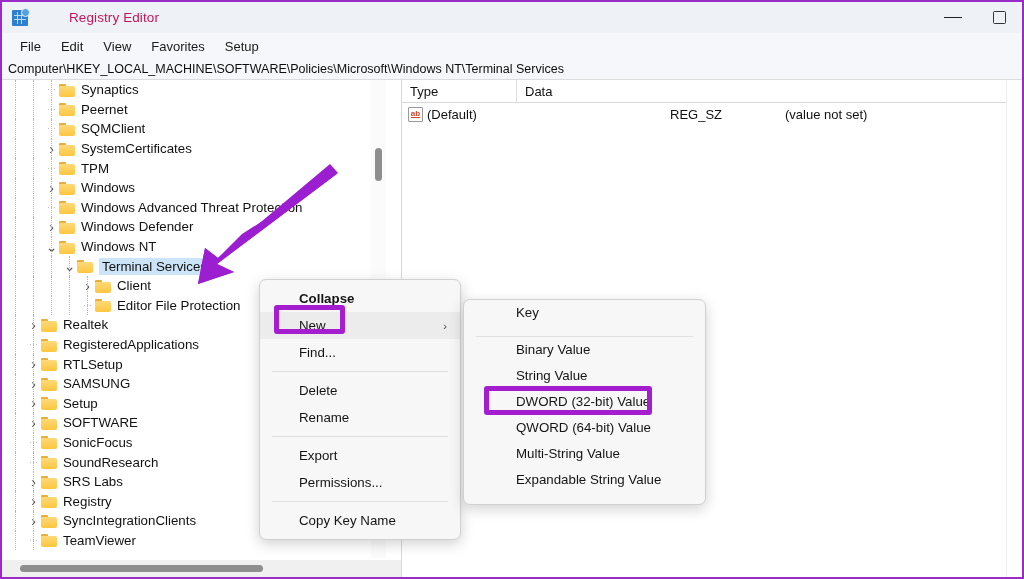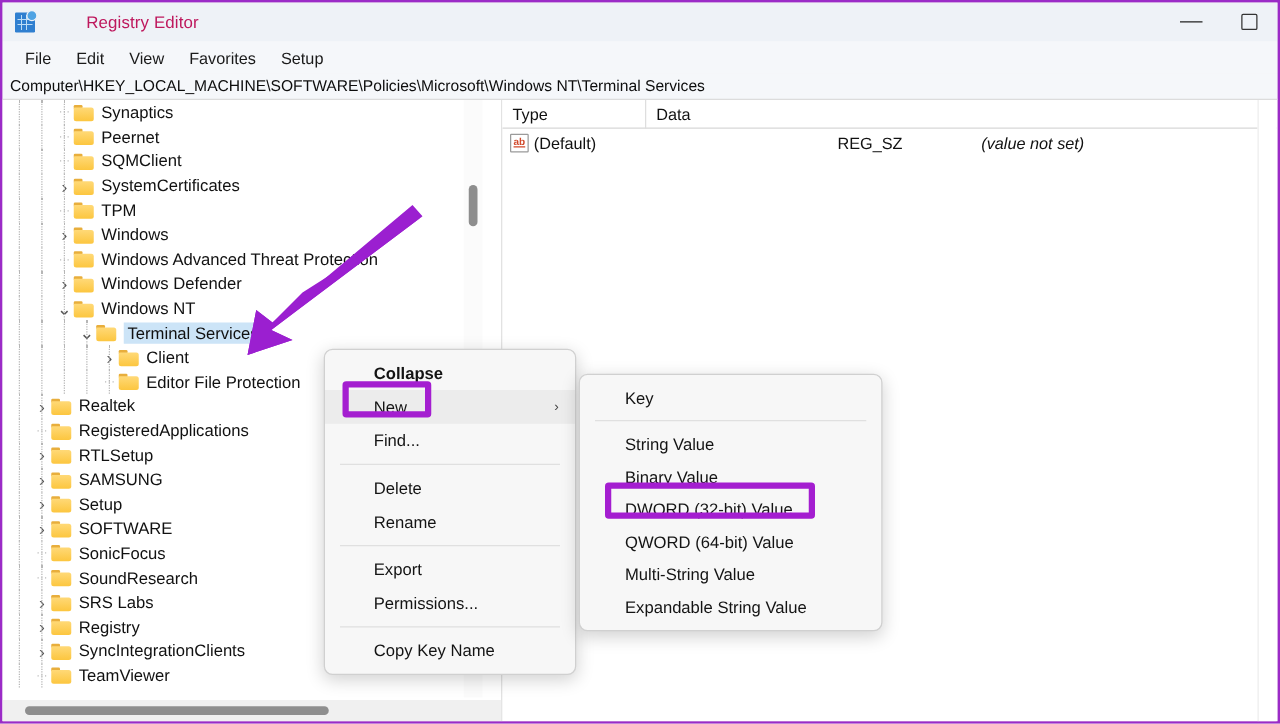--- a/index.html
+++ b/index.html
@@ -198,21 +198,21 @@
   .vh-name { width: 260px; }
   .vh-type { width: 115px; }
   .vh-data { width: 244px; border-right: none; }
 
   .value-row {
     display: flex; height: 22px; align-items: center;
     font-size: 13px; color: #111;
   }
   .vr-name { width: 260px; display: flex; align-items: center; padding-left: 6px; }
   .vr-type { width: 115px; padding-left: 8px; }
-  .vr-data { width: 244px; padding-left: 8px; font-style: italic; }
+  .vr-data { width: 244px; padding-left: 8px; }
   .ab-icon {
     width: 15px; height: 15px; min-width: 15px;
     margin-right: 4px;
     background: #ffffff;
     border: 1px solid #9a9a9a;
     border-radius: 1px;
     font-size: 8px; font-weight: bold;
     color: #d1492b;
     display: flex; align-items: center; justify-content: center;
     line-height: 1;
@@ -263,22 +263,22 @@
     width: 243px;
     background: #f7f7f7;
     border: 1px solid #d0d0d0;
     border-radius: 7px;
     box-shadow: 0 4px 14px rgba(0,0,0,.18);
     padding: 5px 0 6px 0;
     z-index: 31;
   }
   .sub-item {
     height: 26px;
-    display: flex; align-items: center;
-    padding-left: 36px;
+    display: flex; align-items: flex-start;
+    padding-left: 52px;
     font-size: 13.3px; color: #141414;
   }
 
   
   .hl-box {
     position: absolute;
     border: 5px solid #a41ed0;
     border-radius: 3px;
     z-index: 40;
     pointer-events: none;
@@ -597,24 +597,24 @@
         <span>Copy Key Name</span>
       </div>
     </div>
 
   <div class="sub-menu" id="sub-menu">
       <div class="sub-item">
         <span>Key</span>
       </div>
       <div class="ctx-sep"></div>
       <div class="sub-item">
+        <span>Binary Value</span>
+      </div>
+      <div class="sub-item">
         <span>String Value</span>
-      </div>
-      <div class="sub-item">
-        <span>Binary Value</span>
       </div>
       <div class="sub-item">
         <span>DWORD (32-bit) Value</span>
       </div>
       <div class="sub-item">
         <span>QWORD (64-bit) Value</span>
       </div>
       <div class="sub-item">
         <span>Multi-String Value</span>
       </div>

